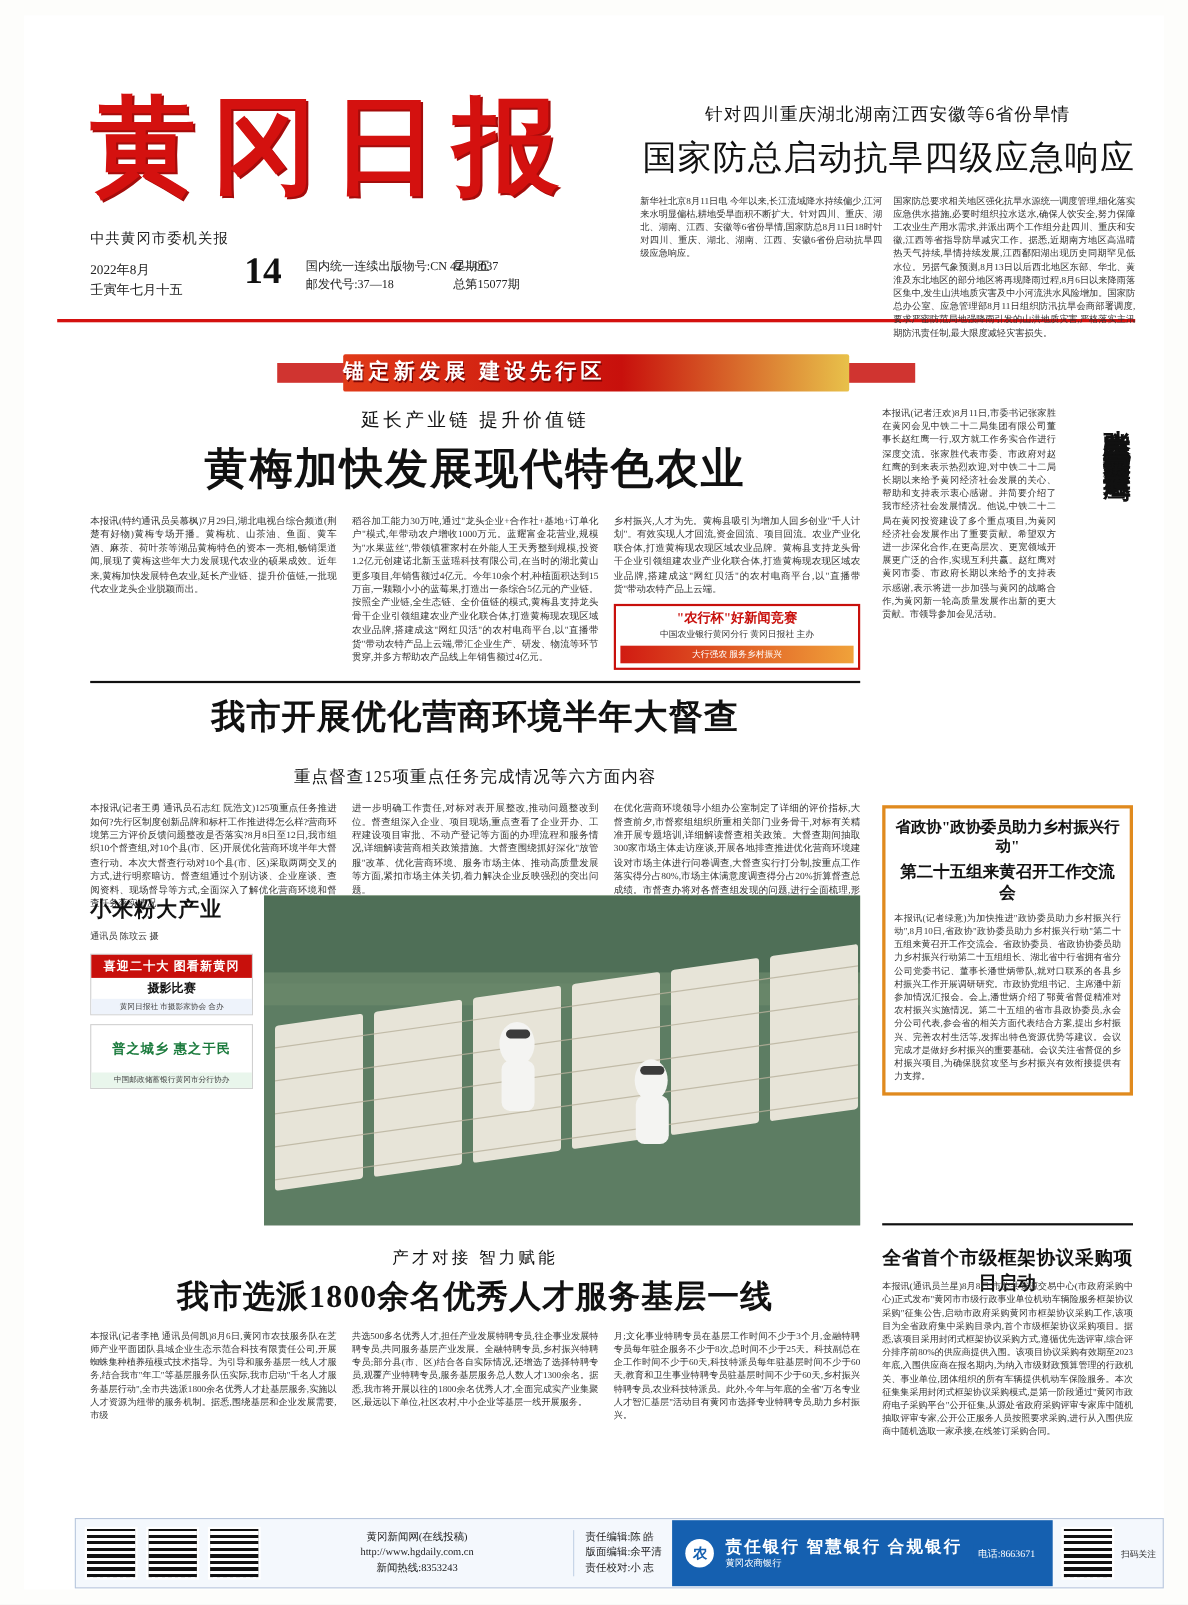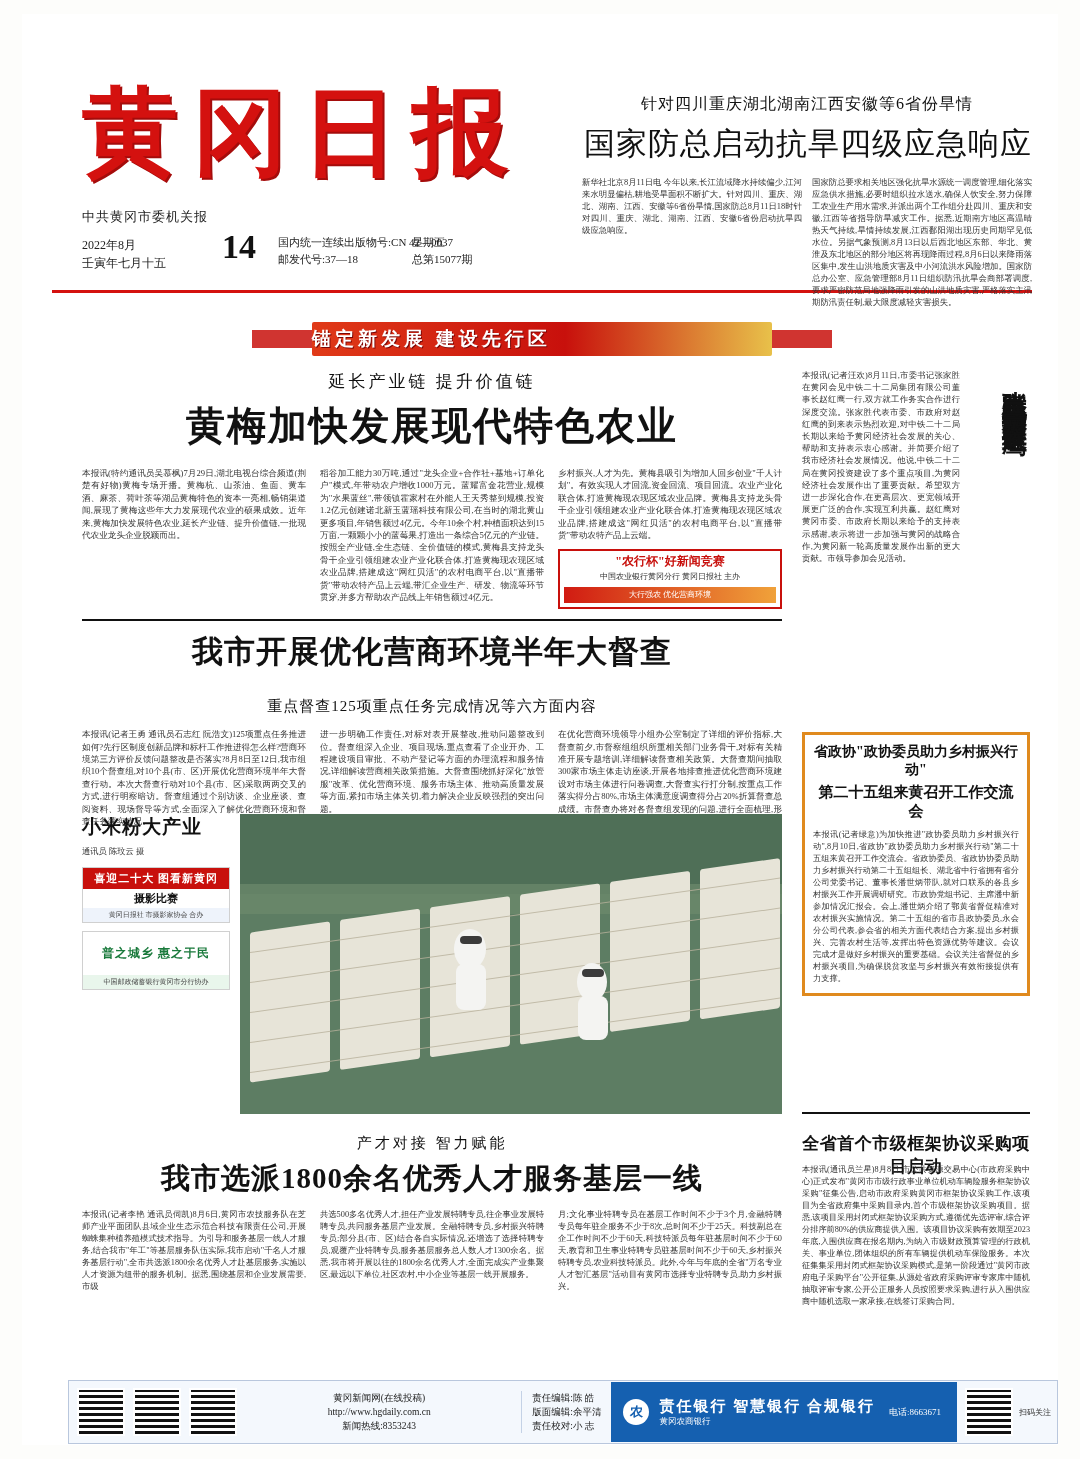--- a/index.html
+++ b/index.html
@@ -150,21 +150,21 @@
         <div class="a1-kicker">延长产业链  提升价值链</div>
         <div class="a1-head">黄梅加快发展现代特色农业</div>
         <div class="a1-body">
           <div class="c">本报讯(特约通讯员吴慕枫)7月29日,湖北电视台综合频道(荆楚有好物)黄梅专场开播。黄梅杭、山茶油、鱼面、黄车酒、麻茶、荷叶茶等湖品黄梅特色的资本一亮相,畅销渠道闻,展现了黄梅这些年大力发展现代农业的硕果成效。近年来,黄梅加快发展特色农业,延长产业链、提升价值链,一批现代农业龙头企业脱颖而出。</div>
           <div class="c">稻谷加工能力30万吨,通过"龙头企业+合作社+基地+订单化户"模式,年带动农户增收1000万元。蓝耀富金花营业,规模为"水果蓝丝",带领镇霍家村在外能人王天秀整到规模,投资1.2亿元创建诺北新玉蓝瑶科技有限公司,在当时的湖北黄山更多项目,年销售额过4亿元。今年10余个村,种植面积达到15万亩,一颗颗小小的蓝莓果,打造出一条综合5亿元的产业链。按照全产业链,全生态链、全价值链的模式,黄梅县支持龙头骨干企业引领组建农业产业化联合体,打造黄梅现农现区域农业品牌,搭建成这"网红贝活"的农村电商平台,以"直播带货"带动农特产品上云端,带汇企业生产、研发、物流等环节贯穿,并多方帮助农产品线上年销售额过4亿元。</div>
           <div class="c">
             <div>乡村振兴,人才为先。黄梅县吸引为增加人回乡创业"千人计划"。有效实现人才回流,资金回流、项目回流。农业产业化联合体,打造黄梅现农现区域农业品牌。黄梅县支持龙头骨干企业引领组建农业产业化联合体,打造黄梅现农现区域农业品牌,搭建成这"网红贝活"的农村电商平台,以"直播带货"带动农特产品上云端。</div>
             <div class="ad-box">
               <div class="t">"农行杯"好新闻竞赛</div>
               <div class="s">中国农业银行黄冈分行 黄冈日报社 主办</div>
-              <div class="ad-bar">大行强农 优化营商环境</div>
+              <div class="ad-bar">大行强农 服务乡村振兴</div>
             </div>
           </div>
         </div>
       </div>
 
       <div class="rule"></div>
 
       <div>
         <div class="a2-head">我市开展优化营商环境半年大督查</div>
         <div class="a2-sub">重点督查125项重点任务完成情况等六方面内容</div>

